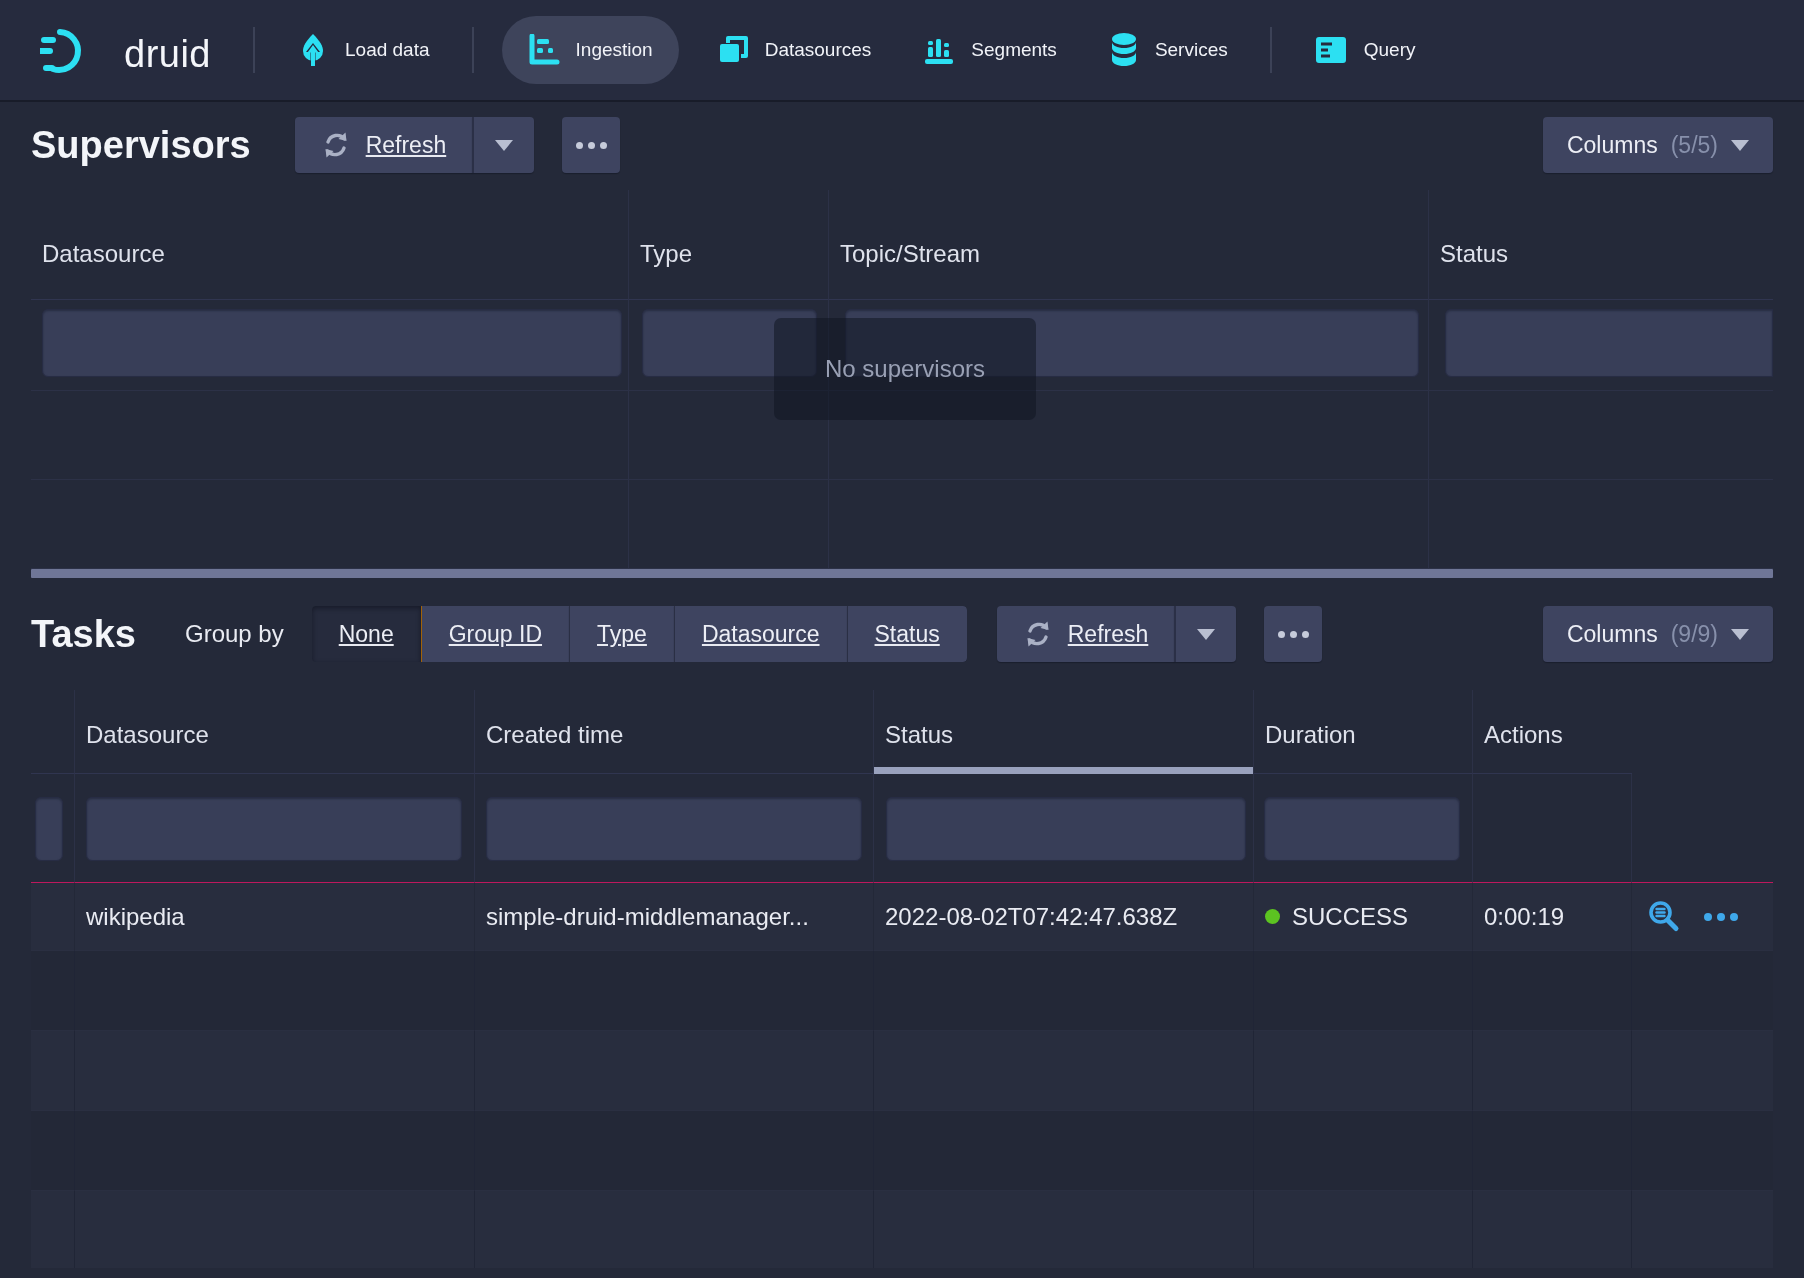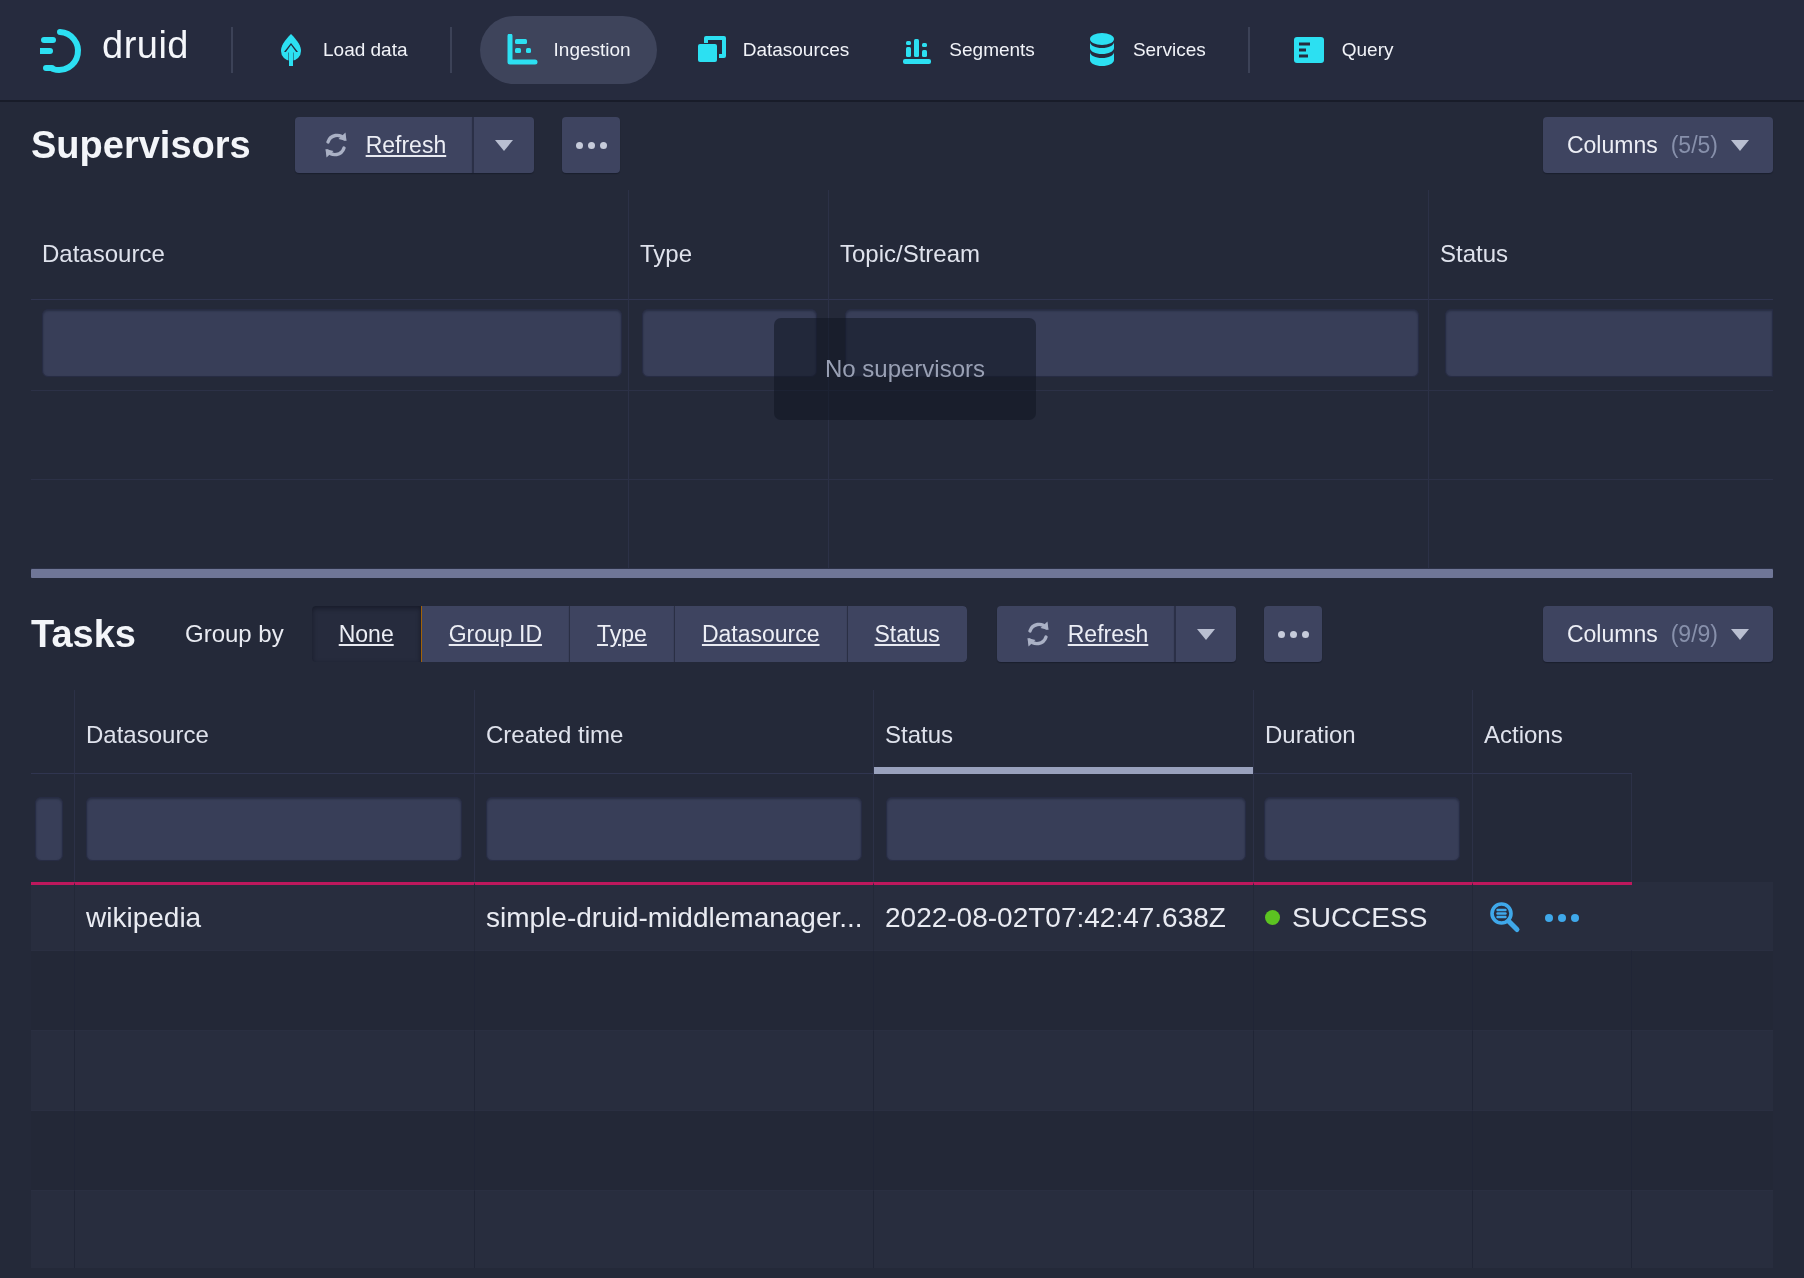--- a/index.html
+++ b/index.html
@@ -9,21 +9,21 @@
     font-family:"Liberation Sans","DejaVu Sans",sans-serif;
     color:#e8eaf1;
     position:relative;
   }
   
   .navbar {
     height:100px; background:#262b3e; display:flex; align-items:center;
     padding:0 10px 0 40px; box-shadow:0 2px 0 rgba(15,18,30,.55);
     position:relative; z-index:5;
   }
-  .logo { display:flex; align-items:flex-start; gap:4px; padding-right:26px; cursor:pointer; }
+  .logo { display:flex; align-items:flex-end; gap:26px; padding-right:26px; cursor:pointer; }
   .logo-text { font-size:38px; font-weight:500; color:#f4f6fa; letter-spacing:.5px; }
   .nav-divider { width:2px; height:46px; background:#3c4257; margin:0 16px; }
   .nav-item {
     display:flex; align-items:center; gap:16px; font-size:19px; color:#f1f3f8;
     padding:0 26px; height:100px; cursor:pointer; white-space:nowrap;
   }
   .nav-item.pill {
     background:#3e445b; height:68px; border-radius:34px; margin:0 12px;
   }
   .icon { display:inline-flex; align-items:center; justify-content:center; }
@@ -59,22 +59,22 @@
   .fcell { height:91px; border-bottom:1px solid #2c3147; display:flex; align-items:flex-start; }
   .tasks-grid .fcell { height:108px; border-bottom:none; }
   .filter-box {
     background:#383e58; border:1px solid #272c44; border-radius:6px; height:68px;
     margin-top:9px; box-shadow:inset 0 1px 2px rgba(10,13,25,.35); cursor:text;
   }
   .tasks-grid .filter-box { height:64px; margin-top:23px; }
   .ecell { height:89px; border-bottom:1px solid #2c3147; }
   .hscroll { height:9px; background:#6f7697; margin:0 31px; border-radius:1px; cursor:pointer; }
   
-  .trow-cell { height:68px; display:flex; align-items:center; font-size:28px; color:#e9ebf2;
-               padding-left:11px; border-right:1px solid #232838; border-top:3px solid #be185d; }
+  .trow-cell { height:68px; display:flex; align-items:center; font-size:24px; color:#e9ebf2;
+               padding-left:11px; border-right:1px solid #232838; border-top:1px solid #be185d; }
   .bg-lite { background:#282d3e; }
   .bg-dark { background:#232837; }
   .erow-cell { height:80px; border-right:1px solid #202536; border-top:1px solid #2a2f41; }
   .status-dot { width:15px; height:15px; border-radius:50%; margin-right:12px; display:inline-block; }
   .actions-cell { gap:22px; padding-left:14px; }
   .bluedot { width:8px; height:8px; border-radius:50%; background:#3fa8ea; display:inline-block; }
   .bluedots { display:inline-flex; gap:5px; cursor:pointer; }
   
   .overlay {
     position:absolute; left:743px; top:128px; width:262px; height:102px;
@@ -324,20 +324,21 @@
 
   <div class="grid tasks-grid bg-lite">
     <div class="trow-cell"></div>
     <div class="trow-cell">wikipedia</div>
     <div class="trow-cell">simple-druid-middlemanager...</div>
     <div class="trow-cell">2022-08-02T07:42:47.638Z</div>
     <div class="trow-cell">
       <span class="status-dot" style="background:#5cc321;"></span>
       <span>SUCCESS</span>
     </div>
+    <div class="trow-cell">0:00:19</div>
     <div class="trow-cell actions-cell" style="border-right:none;">
       <span class="icon" style="cursor:pointer;">
         <svg width="36" height="36" viewBox="0 0 36 36">
           <circle cx="14.5" cy="13.5" r="9.5" fill="none" stroke="#3fa8ea" stroke-width="3.6"></circle>
           <line x1="21.5" y1="21" x2="30" y2="29.5" stroke="#3fa8ea" stroke-width="5" stroke-linecap="round"></line>
           <line x1="10.5" y1="10" x2="18.5" y2="10" stroke="#3fa8ea" stroke-width="2.4" stroke-linecap="round"></line>
           <line x1="10.5" y1="13.5" x2="18.5" y2="13.5" stroke="#3fa8ea" stroke-width="2.4" stroke-linecap="round"></line>
           <line x1="10.5" y1="17" x2="18.5" y2="17" stroke="#3fa8ea" stroke-width="2.4" stroke-linecap="round"></line>
         </svg>
       </span>

